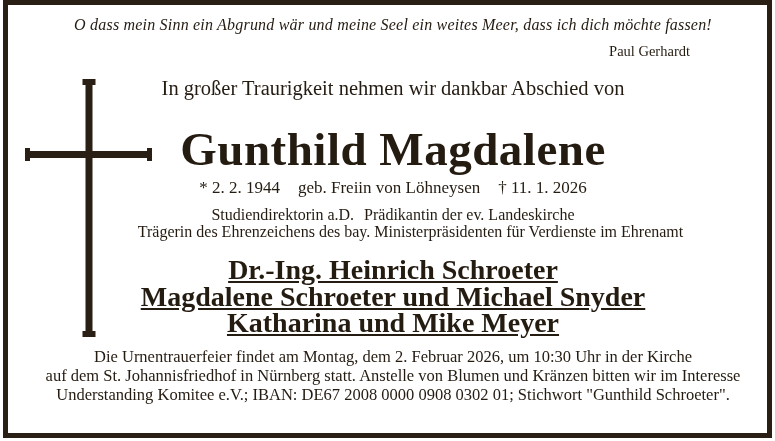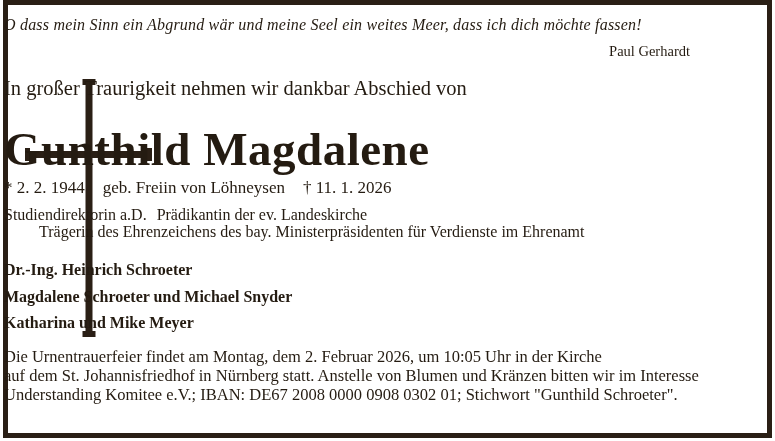--- a/index.html
+++ b/index.html
@@ -13,22 +13,22 @@
   }
   .page { position: absolute; inset: 0; }
   .frame {
     position: absolute;
     left: 3px; top: 0; width: 769px; height: 438px;
     border: 5px solid #2a1f15;
     box-sizing: border-box;
   }
   .cross { position: absolute; left: 20px; top: 76px; }
   .line {
-    position: absolute; left: 4px; right: 0;
-    white-space: nowrap;
+    position: absolute; left: 11px; right: 0;
+    text-align: center; white-space: nowrap;
   }
   .quote {
     top: 16px;
     font-style: italic;
     font-size: 16px;
     letter-spacing: 0.2px;
   }
   .attribution {
     position: absolute;
     top: 43px; right: 85px;
@@ -43,23 +43,24 @@
     line-height: 1;
     letter-spacing: 0.5px;
   }
   .dates { top: 178px; font-size: 17px; }
   .dates .gap { margin-left: 18px; }
   .role1 { top: 206px; font-size: 16px; }
   .role1 .gap2 { margin-left: 10px; }
   .role2 { top: 223px; font-size: 16px; padding-left: 35px; }
   .mourners {
     top: 257px;
-    font-size: 16px;
+    font-size: 28px;
     font-weight: bold;
     line-height: 26.5px;
+    text-decoration: underline;
   }
   .funeral {
     top: 347px;
     font-size: 16.5px;
     line-height: 19.2px;
   }
 </style>
 </head>
 <body>
 
@@ -92,18 +93,18 @@
 
   <div class="line role2">Trägerin des Ehrenzeichens des bay. Ministerpräsidenten für Verdienste im Ehrenamt</div>
 
   <div class="line mourners">
     <div>Dr.-Ing. Heinrich Schroeter</div>
     <div>Magdalene Schroeter und Michael Snyder</div>
     <div>Katharina und Mike Meyer</div>
   </div>
 
   <div class="line funeral">
-    <div>Die Urnentrauerfeier findet am Montag, dem 2. Februar 2026, um 10:05 Uhr in der Kirche</div>
+    <div>Die Urnentrauerfeier findet am Montag, dem 2. Februar 2026, um 10:30 Uhr in der Kirche</div>
     <div>auf dem St. Johannisfriedhof in Nürnberg statt. Anstelle von Blumen und Kränzen bitten wir im Interesse</div>
     <div>Understanding Komitee e.V.; IBAN: DE67 2008 0000 0908 0302 01; Stichwort "Gunthild Schroeter".</div>
   </div>
 
 </div>
 
 </body></html>

